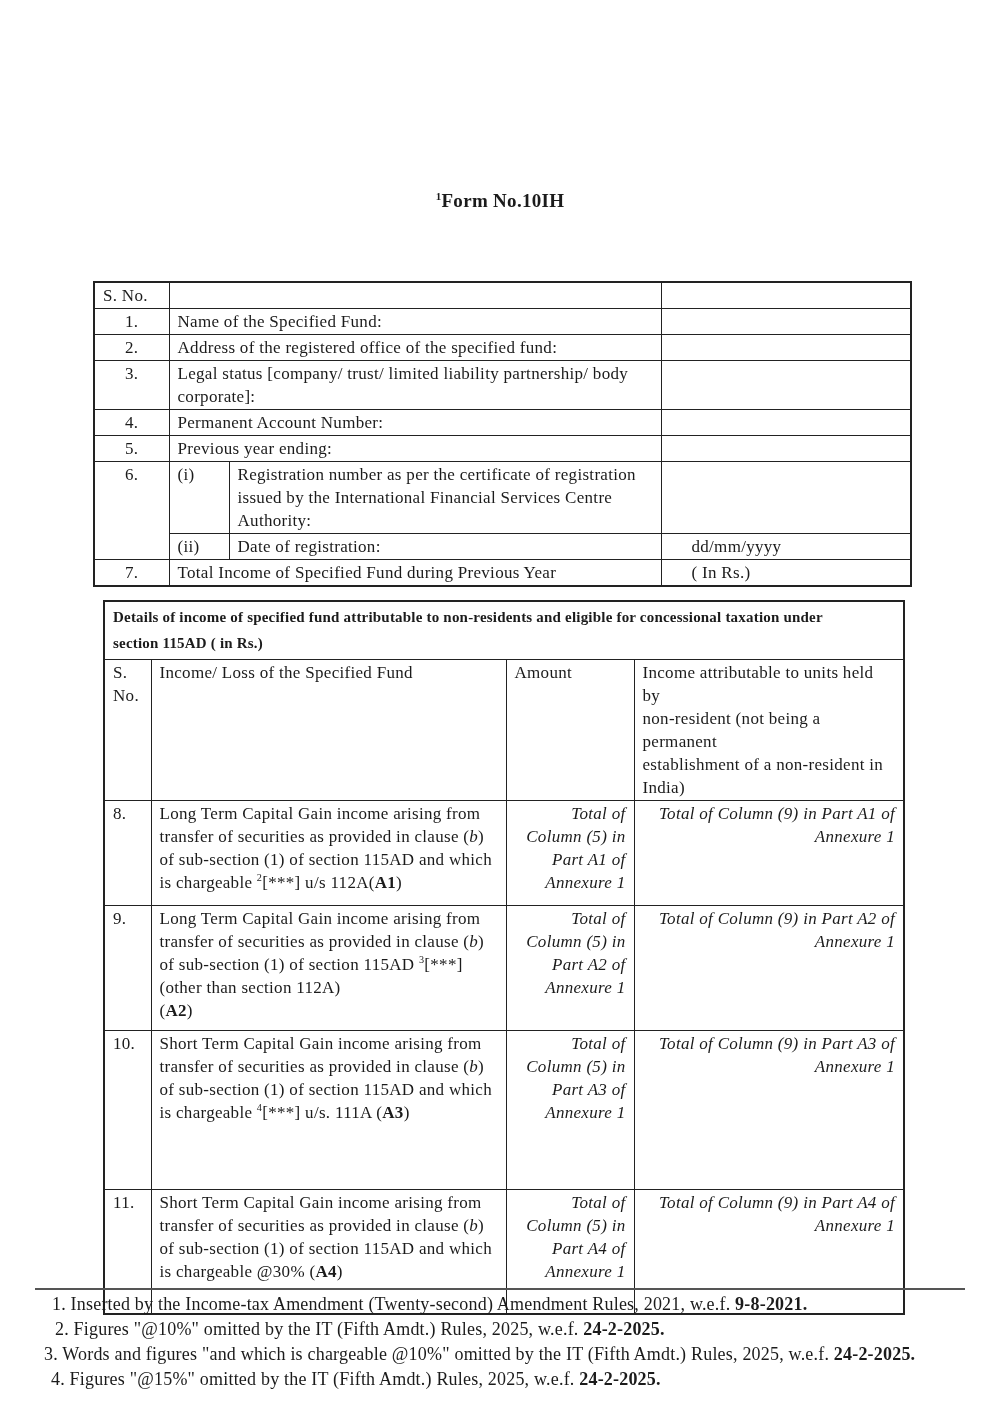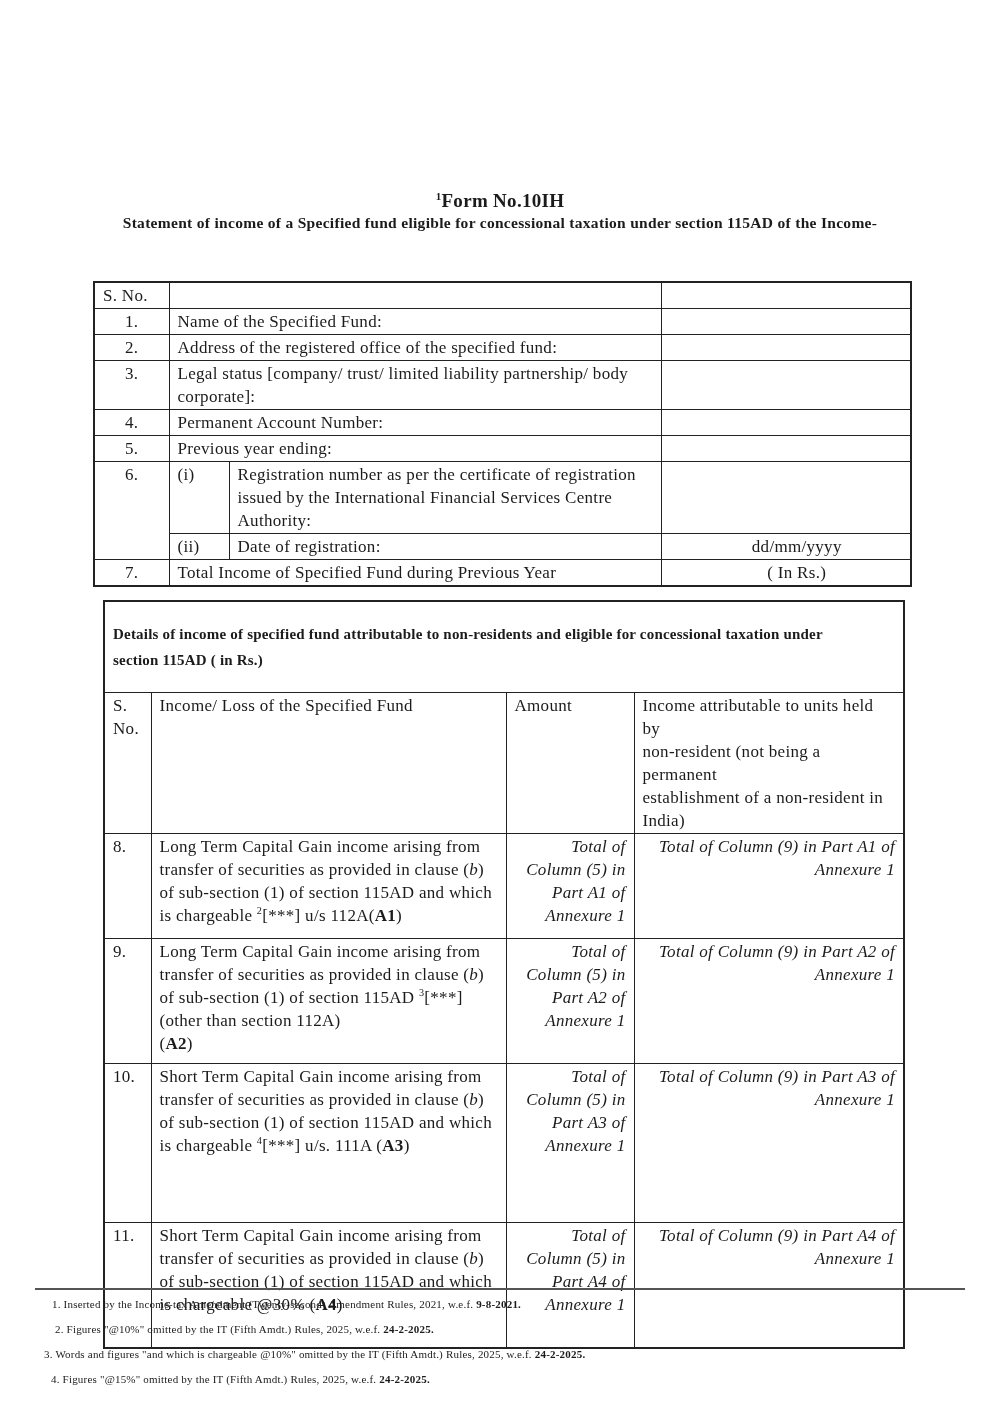--- a/index.html
+++ b/index.html
@@ -18,46 +18,45 @@
   .form-subtitle{font-size:17px;font-weight:bold;line-height:23px;letter-spacing:0.3px;}
   .form-statement{font-size:15.5px;font-weight:bold;line-height:22px;letter-spacing:0.3px;}
   
   table{border-collapse:collapse;table-layout:fixed;}
   td{border:1px solid #222;vertical-align:top;font-size:17px;line-height:23px;
      letter-spacing:0.3px;padding:1px 8px;overflow:hidden;}
   .pre{white-space:pre-line;margin-top:16px;}
   
   .t1{position:absolute;left:93px;top:281px;width:817px;border:2px solid #222;}
   .t1 .num{text-align:center;padding:1px 4px;}
-  .t1 .val{text-align:center;padding-left:30px;}
+  .t1 .val{text-align:left;padding-left:30px;}
   .t1 .sub{padding-left:8px;}
   
   .t2{position:absolute;left:103px;top:600px;width:800px;border:2px solid #222;}
-  .t2 .title-cell{font-weight:bold;font-size:15px;line-height:26px;letter-spacing:0.2px;padding:19px 8px;}
+  .t2 .title-cell{font-weight:bold;font-size:15px;line-height:26px;letter-spacing:0.2px;padding:2px 8px;}
   .t2 .sno{padding-left:8px;}
   .t2 .amount,.t2 .attrib{font-style:italic;text-align:right;}
   
   .foot-rule{position:absolute;left:35px;top:1288px;width:930px;height:0;
              border-top:2px solid #555;}
-  .footnotes{position:absolute;left:44px;top:1292px;width:920px;font-size:11px;
+  .footnotes{position:absolute;left:44px;top:1292px;width:920px;font-size:18px;
              line-height:25px;letter-spacing:0.2px;}
   .footnotes .fn:nth-child(1){text-indent:8px;}
   .footnotes .fn:nth-child(2){text-indent:11px;}
   .footnotes .fn:nth-child(3){text-indent:0;}
   .footnotes .fn:nth-child(4){text-indent:7px;}
   sup{font-size:60%;vertical-align:super;line-height:0;}
 </style>
 </head>
 <body>
 
 <div class="page">
 
   <div class="doc-header">
     <div class="form-title"><sup>1</sup><span>Form No.10IH</span></div>
-    <div class="form-statement">Statement of income of a Specified fund eligible for concessional taxation under section 115AD of the Income-</div>
   </div>
 
   <table class="t1">
     <colgroup>
         <col style="width:75px">
         <col style="width:60px">
         <col style="width:432px">
         <col style="width:250px">
       </colgroup>
     <tbody>

